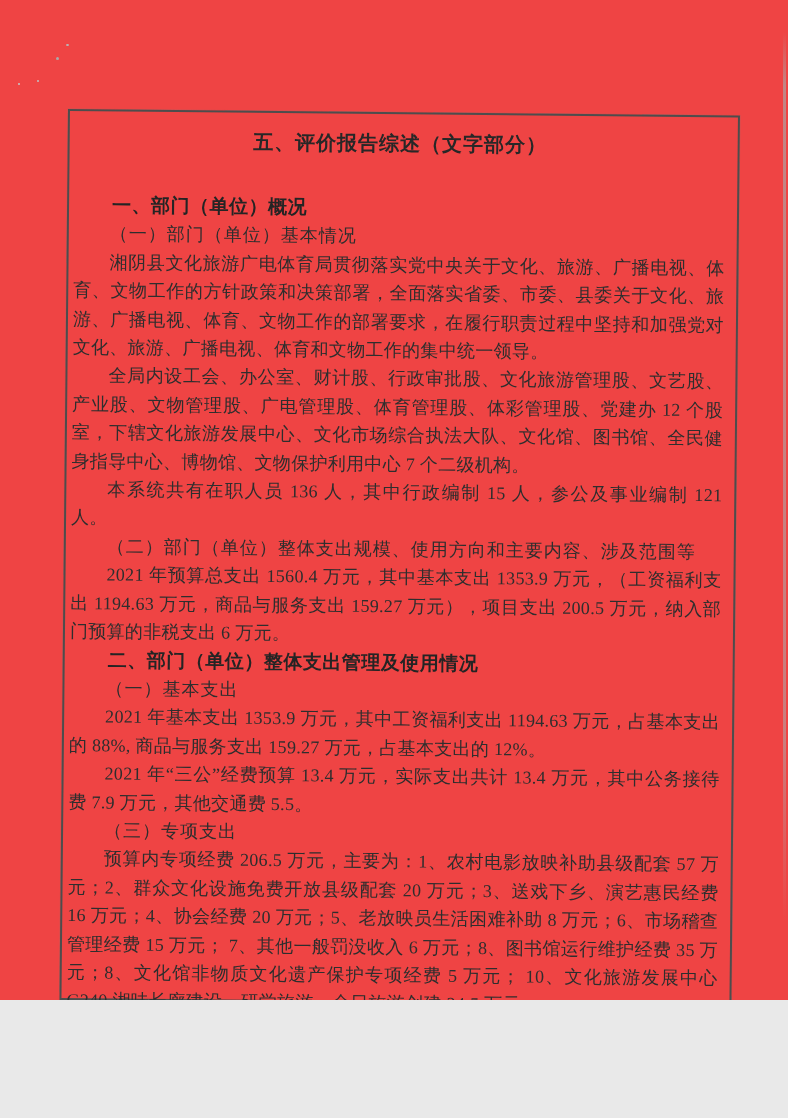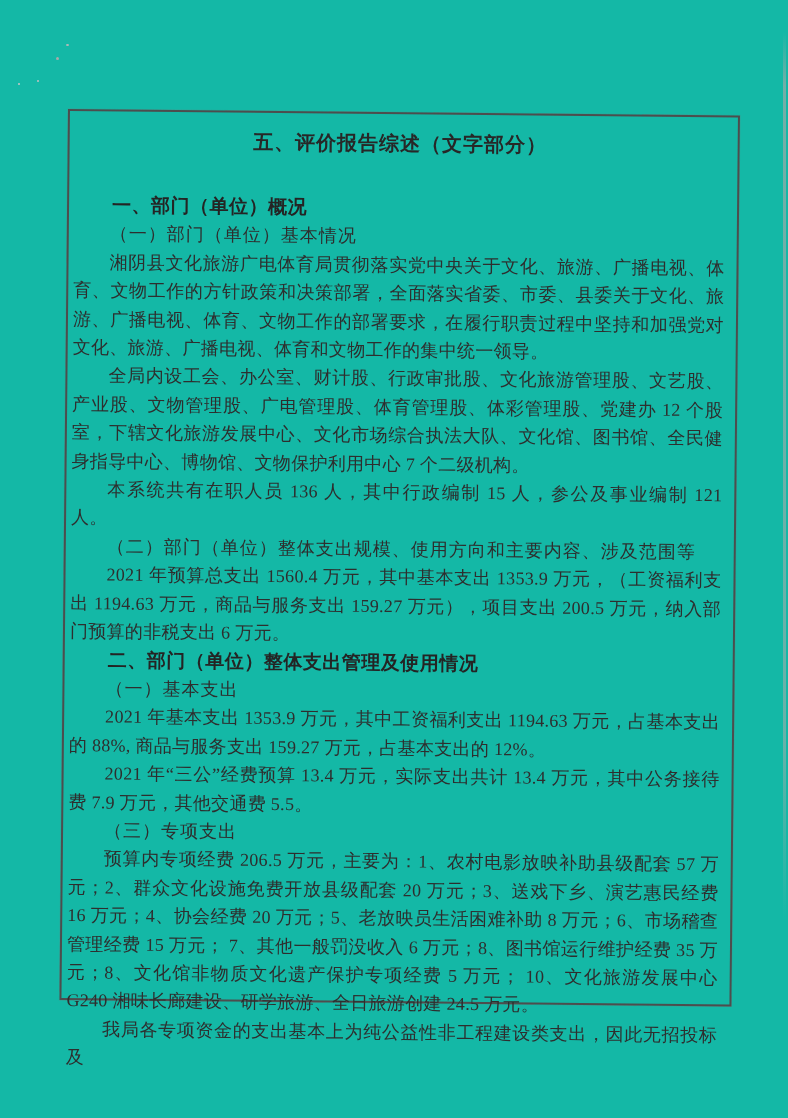--- a/index.html
+++ b/index.html
@@ -1,19 +1,19 @@
 <!DOCTYPE html>
 <html lang="zh"><head>
 <meta charset="utf-8">
 <style>
   html,body{margin:0;padding:0;background:#e9e9e9;}
   .page{
     position:relative;
-    width:788px;height:1118px;
-    background:#14b8a6;
+    width:788px;height:1000px;
+    background:#ef4444;
     overflow:hidden;
     font-family:"Liberation Serif","DejaVu Serif",serif;
   }
   
   .edge-streak{
     position:absolute;left:783px;top:32px;width:3px;height:890px;
     background:linear-gradient(to bottom,
       rgba(175,175,175,0) 0%,
       rgba(168,168,168,.65) 6%,
       rgba(172,172,172,.55) 80%,

